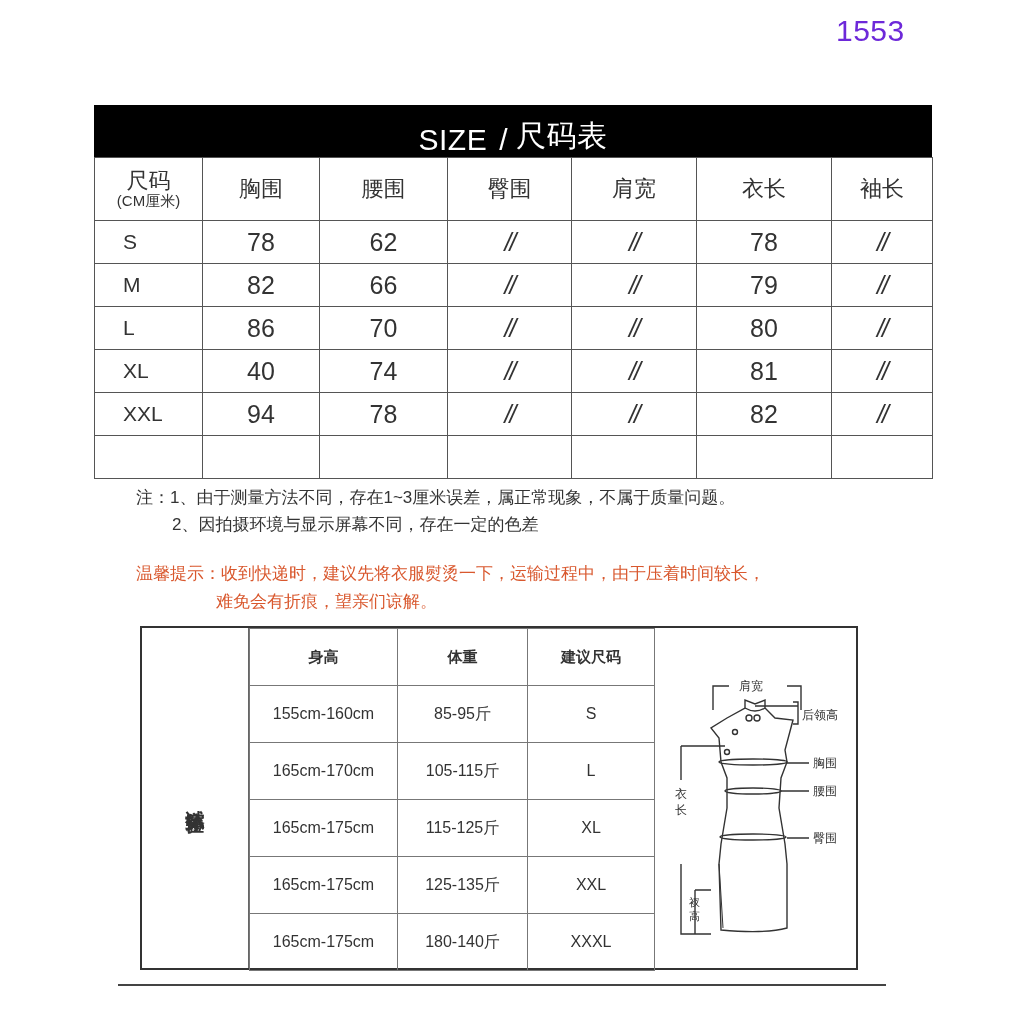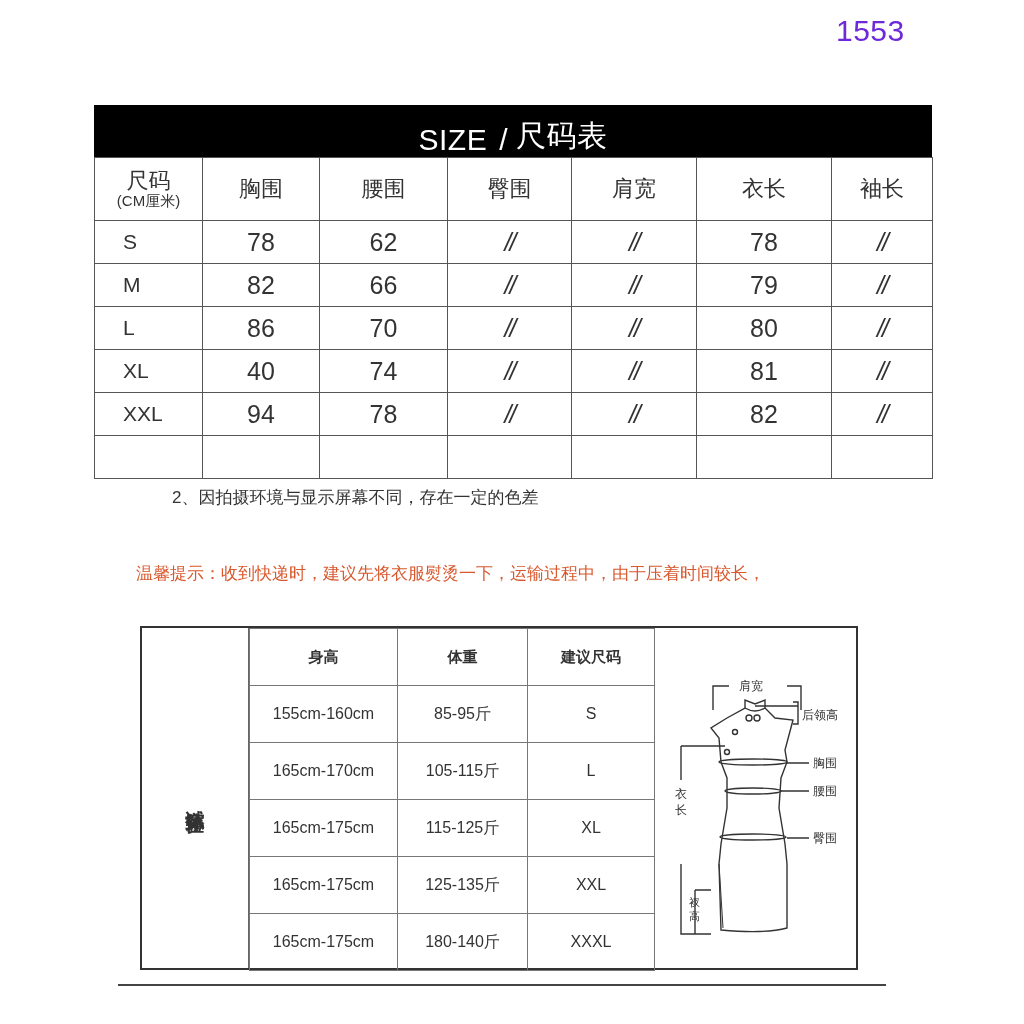--- a/index.html
+++ b/index.html
@@ -23,21 +23,21 @@
   }
   .size-table tr.head td { height:62px; font-size:22px; }
   .size-table tr.row td { height:42px; }
   .size-table td.first { text-align:left; padding-left:28px; font-size:21px;margin-left:44px; }
   .size-table tr.head td.first { text-align:center; padding-left:0; line-height:1.1; }
   .size-table tr.head td.first .sub { font-size:15px; display:block; }
   .slash { font-style:italic; letter-spacing:-2px; font-size:24px; }
 
   
   .notes { position:absolute; left:136px; top:484px; font-size:17px; color:#333; line-height:27px; }
-  .notes .n2 { padding-left:36px;text-align:right; }
+  .notes .n2 { padding-left:36px; }
   .tip { position:absolute; left:136px; top:548px; font-size:17px; color:#d9582e; line-height:28px;margin-top:12px; }
   .tip .t2 { padding-left:80px; }
 
   
   .fit-box { position:absolute; left:140px; top:626px; width:714px; height:340px; border:2px solid #333; }
   .fit-side { position:absolute; left:0; top:0; width:106px; height:100%; border-right:1.5px solid #666;
     display:flex; align-items:center; justify-content:center; }
   .fit-side span { writing-mode:vertical-rl; text-orientation:upright; font-size:19px; font-weight:bold; color:#333; letter-spacing:2px; }
   table.fit { position:absolute; left:107px; top:0; border-collapse:collapse; table-layout:fixed; width:405px; }
   table.fit td { border:1.5px solid #777; text-align:center; font-size:16px; color:#333; padding:4px; }
@@ -132,24 +132,26 @@
       <td></td>
       <td></td>
       <td></td>
       <td></td>
     </tr>
   </tbody>
     </table>
 </div>
 
 <div class="notes">
+  <div>注：1、由于测量方法不同，存在1~3厘米误差，属正常现象，不属于质量问题。</div>
   <div class="n2">2、因拍摄环境与显示屏幕不同，存在一定的色差</div>
 </div>
 <div class="tip">
   <div>温馨提示：收到快递时，建议先将衣服熨烫一下，运输过程中，由于压着时间较长，</div>
+  <div class="t2">难免会有折痕，望亲们谅解。</div>
 </div>
 
 <div class="fit-box">
   <div class="fit-side">
     <span>试穿体验</span>
   </div>
   <table class="fit">
     <colgroup>
         <col style="width:148px">
         <col style="width:130px">

